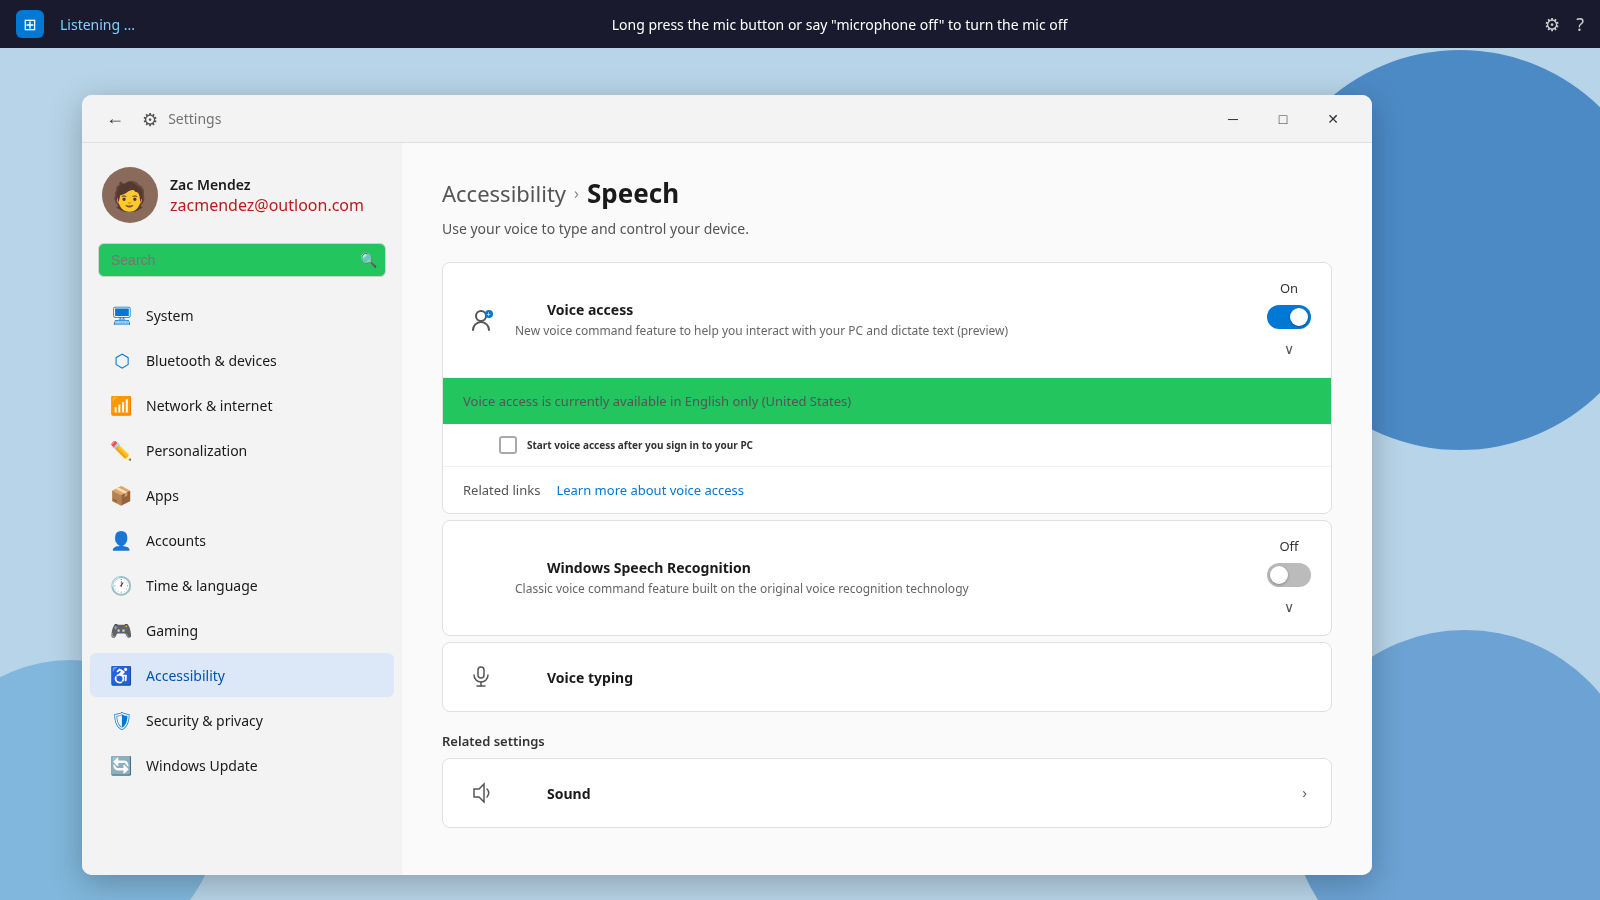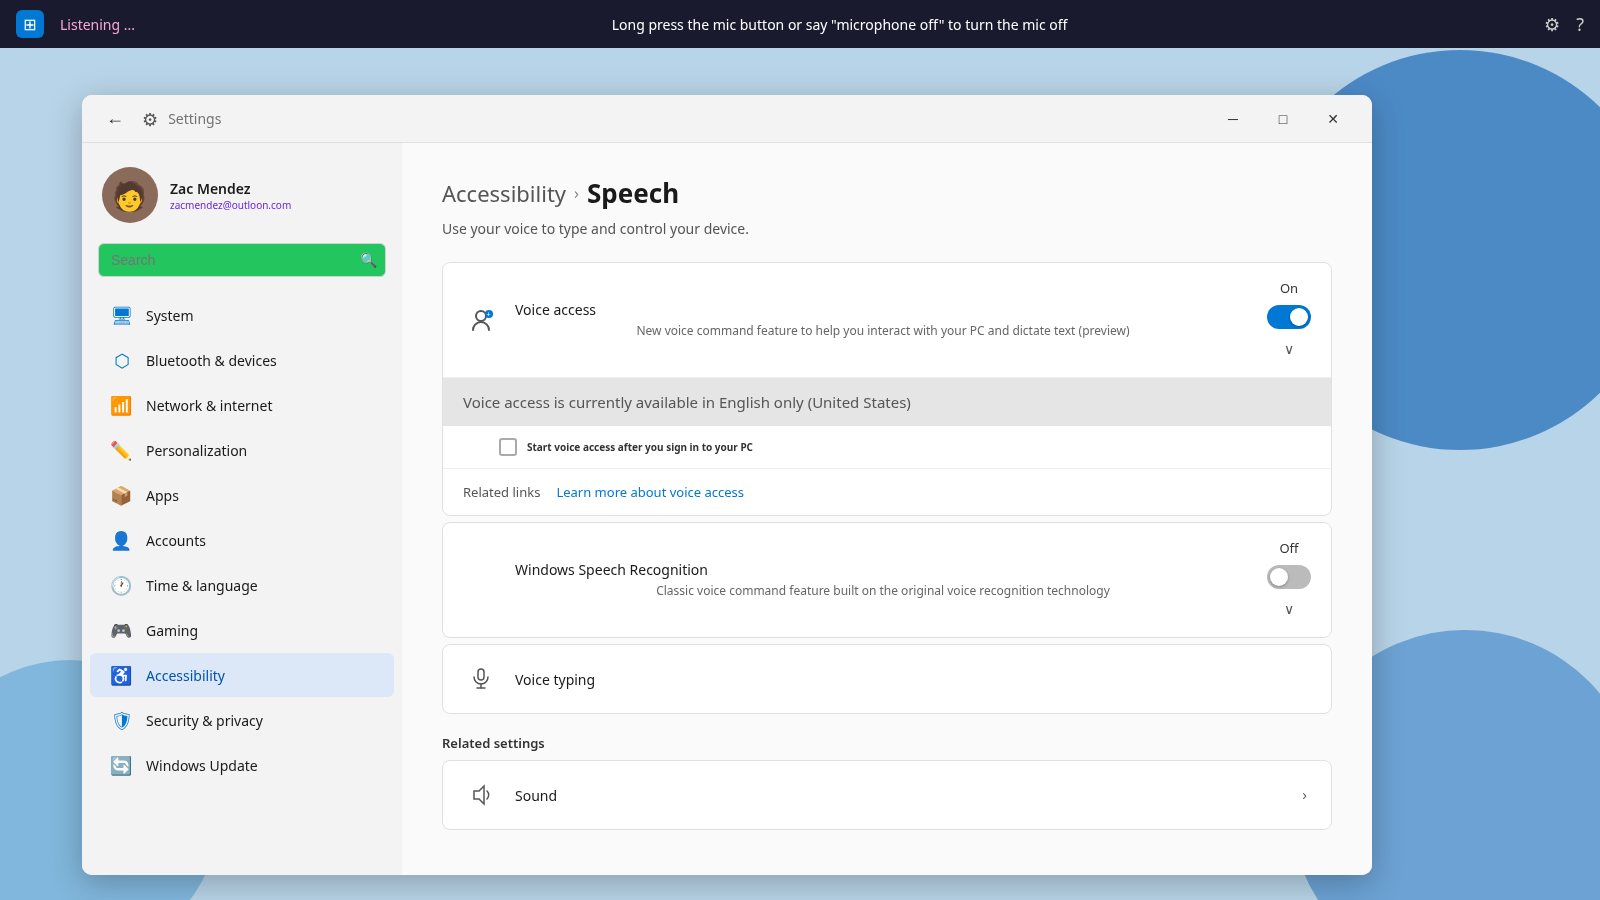--- a/index.html
+++ b/index.html
@@ -25,21 +25,21 @@
       z-index: 100;
     }
     .top-bar-icon {
       width: 28px; height: 28px;
       background: #0078d4;
       border-radius: 6px;
       display: flex; align-items: center; justify-content: center;
       color: white; font-size: 16px;
     }
     .top-bar-listening {
-      color: #f9a8d4;
+      color: #7dd3fc;
       font-size: 14px;
     }
     .top-bar-center {
       flex: 1;
       text-align: center;
       color: #fff;
       font-size: 14px;
     }
     .top-bar-right {
       display: flex; gap: 16px; align-items: center;
@@ -155,21 +155,21 @@
       width: 56px; height: 56px;
       border-radius: 50%;
       background: #8a6a5a;
       overflow: hidden;
       flex-shrink: 0;
       display: flex; align-items: center; justify-content: center;
       font-size: 28px;
     }
     .user-info { flex: 1; }
     .user-name { font-size: 14px; font-weight: 600; color: #1a1a1a; }
-    .user-email { font-size: 10px; color: #6d28d9; }
+    .user-email { font-size: 16px; color: #b91c1c; }
 
     .search-box {
       margin: 0 16px 16px;
       position: relative;
     }
     .search-input {
       width: 100%;
       padding: 8px 36px 8px 12px;
       border: 1px solid #d0d0d0;
       border-radius: 6px;
@@ -263,22 +263,22 @@
       gap: 16px;
     }
     .card-icon {
       width: 36px; height: 36px;
       display: flex; align-items: center; justify-content: center;
       font-size: 22px;
       color: #555;
       flex-shrink: 0;
     }
     .card-text { flex: 1; }
-    .card-title { font-size: 14px; font-weight: 400; color: #1a1a1a; }
-    .card-desc { font-size: 12px; color: #666; margin-top: 4px; line-height: 1.4; text-align: center; }
+    .card-title { font-size: 14px; font-weight: 700; color: #1a1a1a; margin-left: 32px; }
+    .card-desc { font-size: 12px; color: #666; margin-top: 4px; line-height: 1.4; }
 
     .card-right {
       display: flex; align-items: center; gap: 8px; flex-direction: column;
     }
     .toggle-label {
       font-size: 13px;
       color: #333;
     }
     .toggle-wrapper {
       display: flex; align-items: center; gap: 4px;
@@ -316,23 +316,23 @@
       border: 2px solid #aaa;
       border-radius: 3px;
       background: white;
       flex-shrink: 0;
     }
     .checkbox-label { font-size: 10px; color: #333; font-weight: bold; }
 
     
     .info-row {
       padding: 14px 20px;
-      font-size: 15px;
+      font-size: 13px;
       color: #555;
-      background: #e5e5e5;
+      background: #22c55e;
       border-top: 1px solid #f0f0f0;
     }
 
     
     .related-links-row {
       display: flex;
       align-items: center;
       gap: 16px;
       padding: 14px 20px;
       border-top: 1px solid #f0f0f0;

